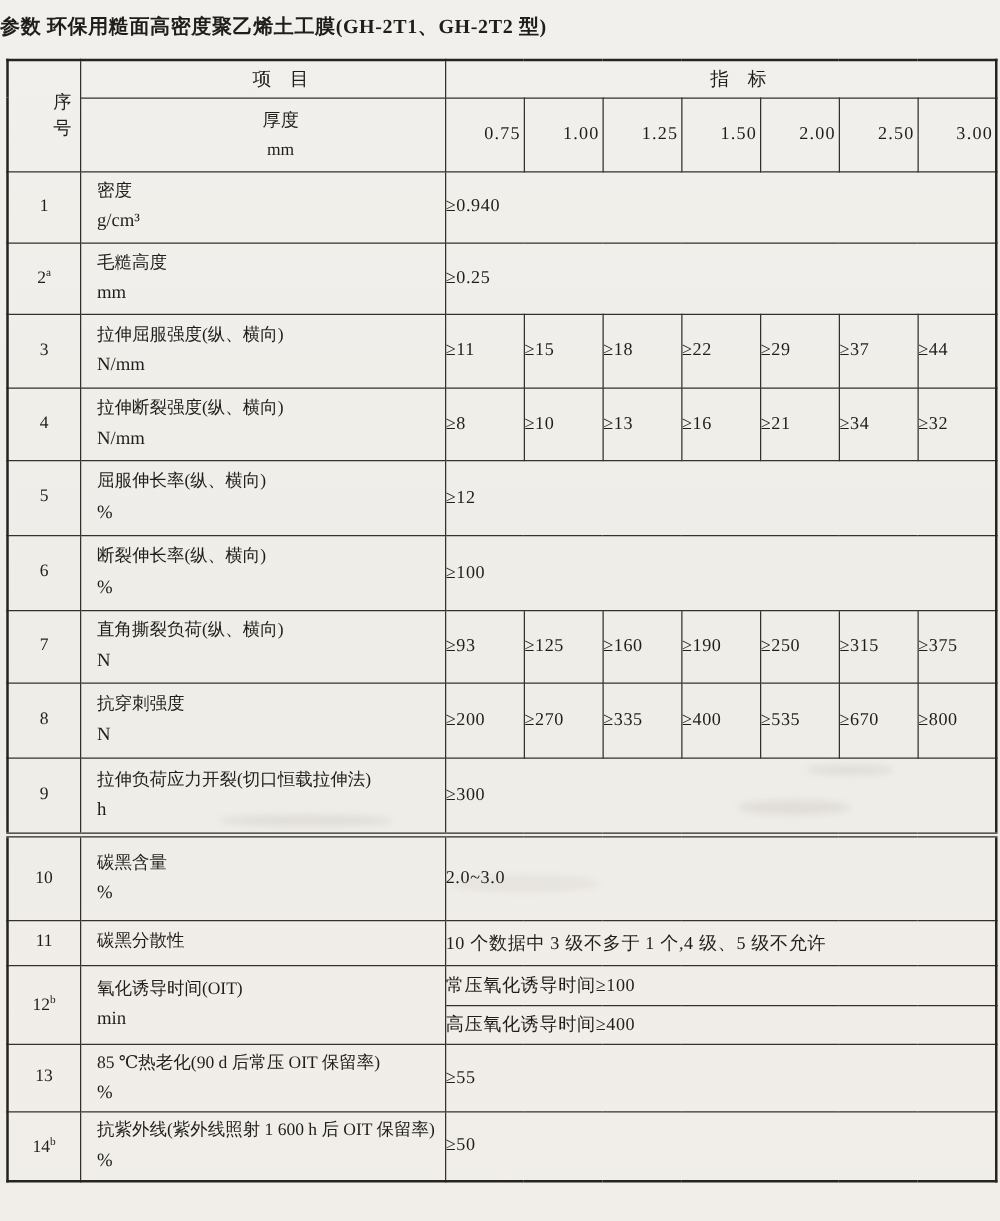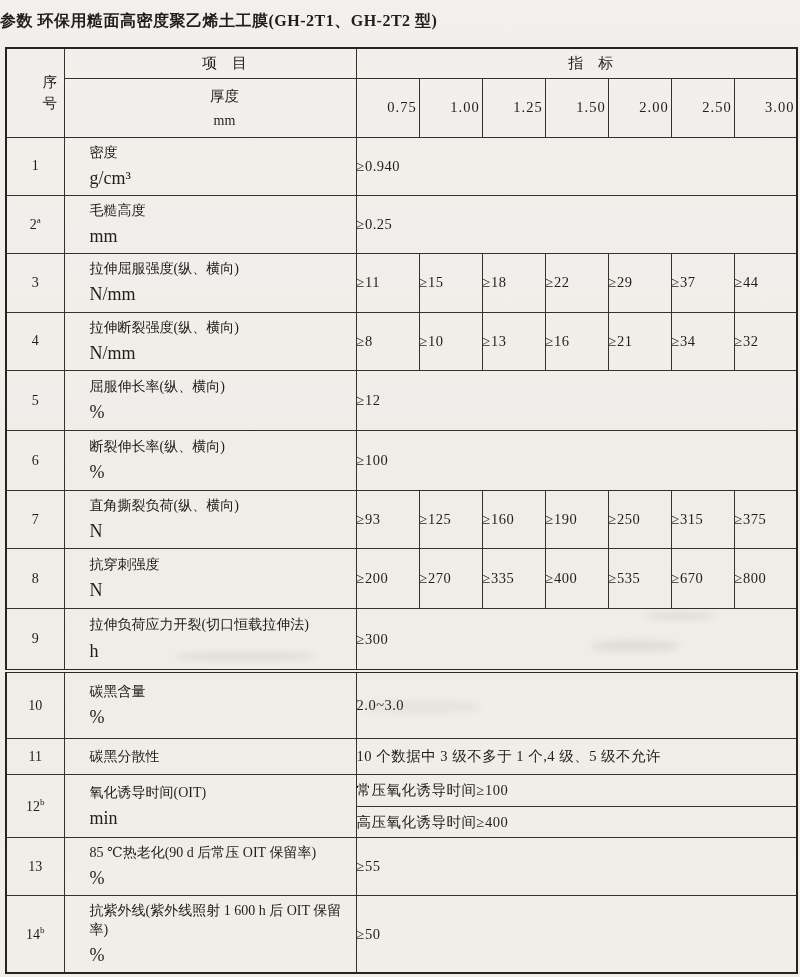--- a/index.html
+++ b/index.html
@@ -44,23 +44,23 @@
     line-height: 1.45;
     font-size: 14.5px;
     text-align: center;
   }
   .thickness-cell { text-align: center; }
   .thickness-label { font-size: 14.5px; margin-bottom: 7px; }
   .thickness-unit { font-size: 14px; }
   .tick-val { font-size: 14.5px; text-align: center; letter-spacing: 1px; }
   .no-cell { text-align: center; font-size: 14px; }
   .no-cell sup { font-size: 9px; }
-  .item-cell { text-align: left; padding: 6px 6px 6px 25px; }
+  .item-cell { text-align: left; padding: 6px 6px 6px 13px; }
   .item-name { font-size: 14px; line-height: 1.3; }
-  .item-unit { font-size: 18px; margin-top: 6px; }
+  .item-unit { font-size: 15px; margin-top: 6px; }
   .item-cell.single .item-name { margin: 0; }
   .val-cell { text-align: left; font-size: 14.5px; letter-spacing: 0.5px; }
   tr.split td { border-top: 4px double #2b2823; }
   .smudge {
     position: absolute;
     background: rgba(95, 90, 82, 0.10);
     filter: blur(3px);
     border-radius: 50%;
     pointer-events: none;
   }

